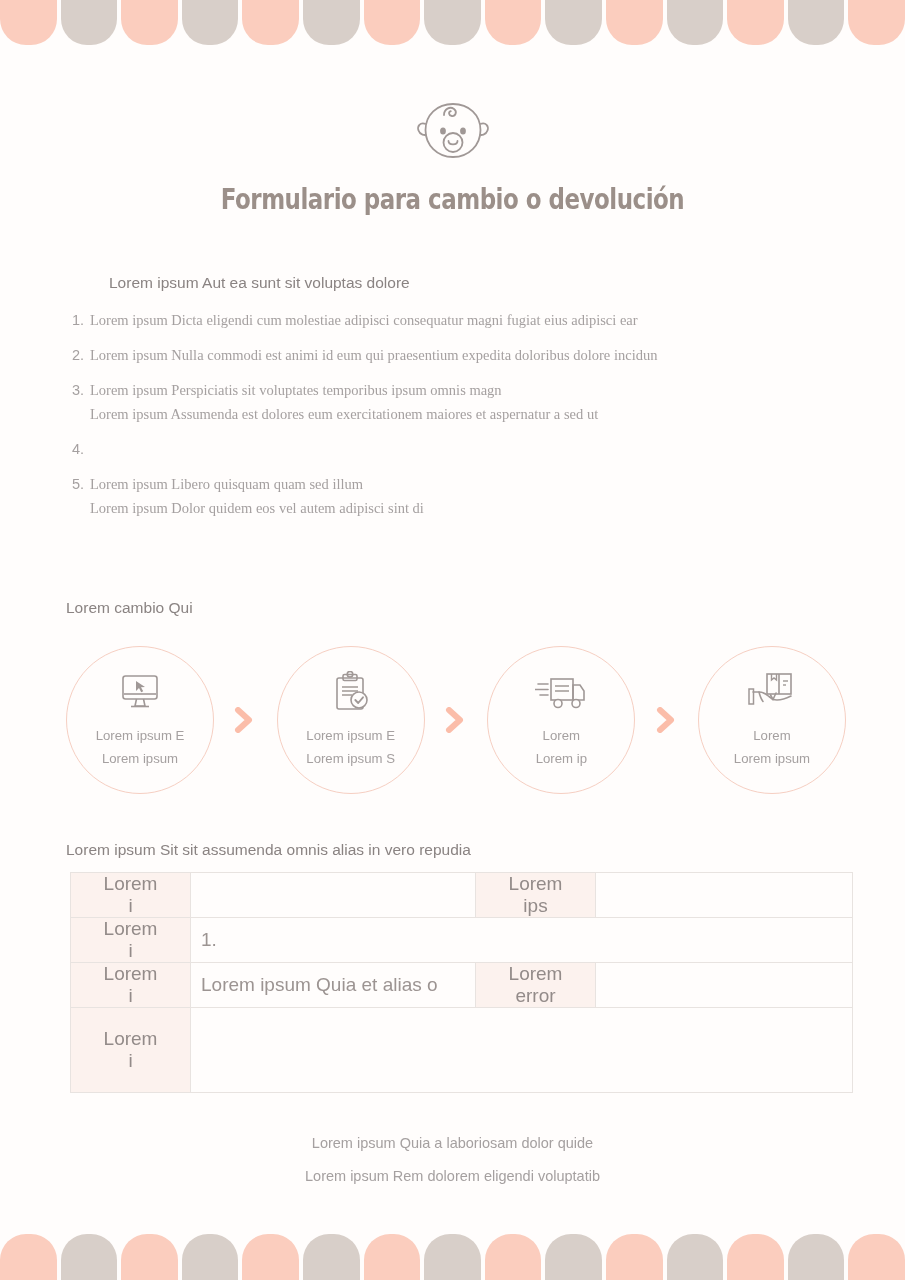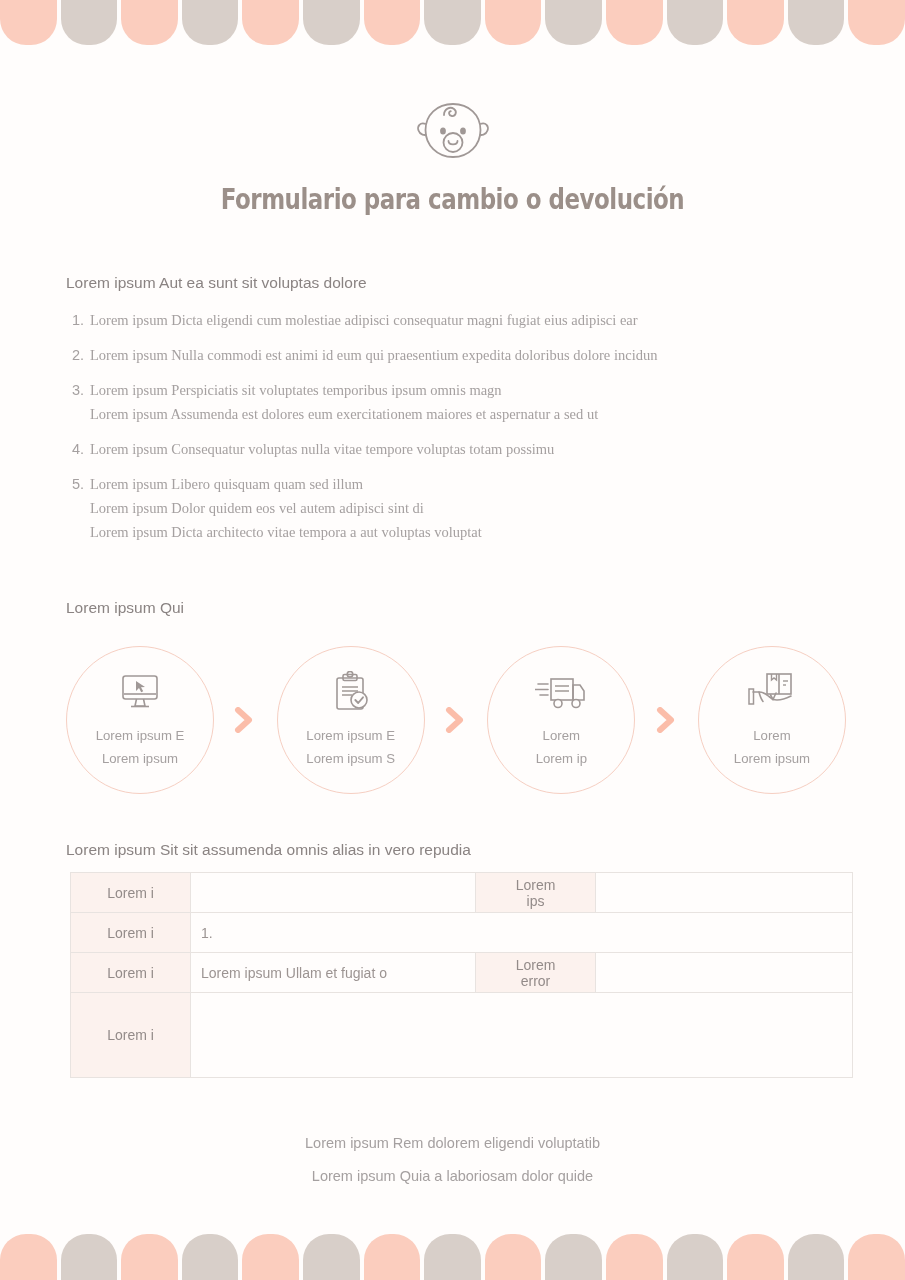--- a/index.html
+++ b/index.html
@@ -65,21 +65,21 @@
   }
 
   
   .section-head {
     position: absolute;
     left: 66px;
     font-size: 15.5px;
     color: #8a8382;
     font-weight: 400;
   }
-  #req-head  { top: 274px; }
+  #req-head  { top: 274px; margin-left: 43px; }
   #steps-head{ top: 599px; }
   #table-head{ top: 841px; }
 
   .req-list {
     position: absolute;
     top: 308px;
     left: 66px;
     width: 780px;
     list-style: none;
   }
@@ -143,21 +143,21 @@
   .form-table {
     position: absolute;
     top: 872px;
     left: 70px;
     width: 772px;
     border-collapse: collapse;
     table-layout: fixed;
   }
   .form-table td {
     border: 1px solid #e8e3e0;
-    font-size: 14px;
+    font-size: 19px;
     color: #9c9492;
     padding: 0 30px;
     vertical-align: middle;
   }
   td.lbl {
     background: #fcf2ee;
     text-align: center;
     color: #938b89;
   }
   td.val { background: #fffdfc; }
@@ -237,34 +237,32 @@
       <li class="req-item">
         <span class="req-num">3.</span>
         <span class="req-lines">
           <span class="req-line">Lorem ipsum Perspiciatis sit voluptates temporibus ipsum omnis magn</span>
           <span class="req-line">Lorem ipsum Assumenda est dolores eum exercitationem maiores et aspernatur a sed ut</span>
         </span>
       </li>
       <li class="req-item">
         <span class="req-num">4.</span>
         <span class="req-lines">
-          <span class="req-line">Lorem ipsum Consequatur voluptas nulla vitae tempore voluptas totam possimu</span>
         </span>
       </li>
       <li class="req-item">
         <span class="req-num">5.</span>
         <span class="req-lines">
           <span class="req-line">Lorem ipsum Libero quisquam quam sed illum</span>
           <span class="req-line">Lorem ipsum Dolor quidem eos vel autem adipisci sint di</span>
-          <span class="req-line">Lorem ipsum Dicta architecto vitae tempora a aut voluptas voluptat</span>
         </span>
       </li>
     </ul>
 
-  <div class="section-head" id="steps-head">Lorem ipsum Qui</div>
+  <div class="section-head" id="steps-head">Lorem cambio Qui</div>
   <div class="steps" id="steps-row">
       <div class="step">
         <div class="step-icon">
           <svg width="46" height="40" viewBox="0 0 46 40">
             <rect x="6" y="3" width="34" height="23" rx="2.5" fill="none" stroke="#a09896" stroke-width="1.6"></rect>
             <line x1="7" y1="21" x2="39" y2="21" stroke="#a09896" stroke-width="1.6"></line>
             <path d="M19 8 L19 18 L22 15 L24.2 19.3 L26.2 18.3 L24 14.2 L28 14 Z" fill="#a09896"></path>
             <path d="M19.5 26 L18 33 L28 33 L26.5 26" fill="none" stroke="#a09896" stroke-width="1.6"></path>
             <line x1="14" y1="33.5" x2="32" y2="33.5" stroke="#a09896" stroke-width="1.6"></line>
           </svg>
@@ -348,34 +346,34 @@
         <td class="val" style="width:285px"></td>
         <td class="lbl" style="width:120px">Lorem ips</td>
         <td class="val" style="width:257px"></td>
       </tr>
       <tr class="r2">
         <td class="lbl">Lorem i</td>
         <td class="val left-pad" colspan="3">1.</td>
       </tr>
       <tr class="r3">
         <td class="lbl">Lorem i</td>
-        <td class="val left-pad">Lorem ipsum Ullam et fugiat o</td>
+        <td class="val left-pad">Lorem ipsum Quia et alias o</td>
         <td class="lbl">Lorem error</td>
         <td class="val"></td>
       </tr>
       <tr class="r4">
         <td class="lbl">Lorem i</td>
         <td class="val" colspan="3"></td>
       </tr>
     </tbody>
   </table>
 
   <div class="footer">
+    <span class="footer-line">Lorem ipsum Quia a laboriosam dolor quide</span>
     <span class="footer-line">Lorem ipsum Rem dolorem eligendi voluptatib</span>
-    <span class="footer-line">Lorem ipsum Quia a laboriosam dolor quide</span>
   </div>
 
 </div>
 
 <div class="scallop-bar bottom" id="bottom-scallops">
     <div class="scallop" style="background: rgb(251, 205, 190);"></div>
     <div class="scallop" style="background: rgb(216, 207, 201);"></div>
     <div class="scallop" style="background: rgb(251, 205, 190);"></div>
     <div class="scallop" style="background: rgb(216, 207, 201);"></div>
     <div class="scallop" style="background: rgb(251, 205, 190);"></div>

